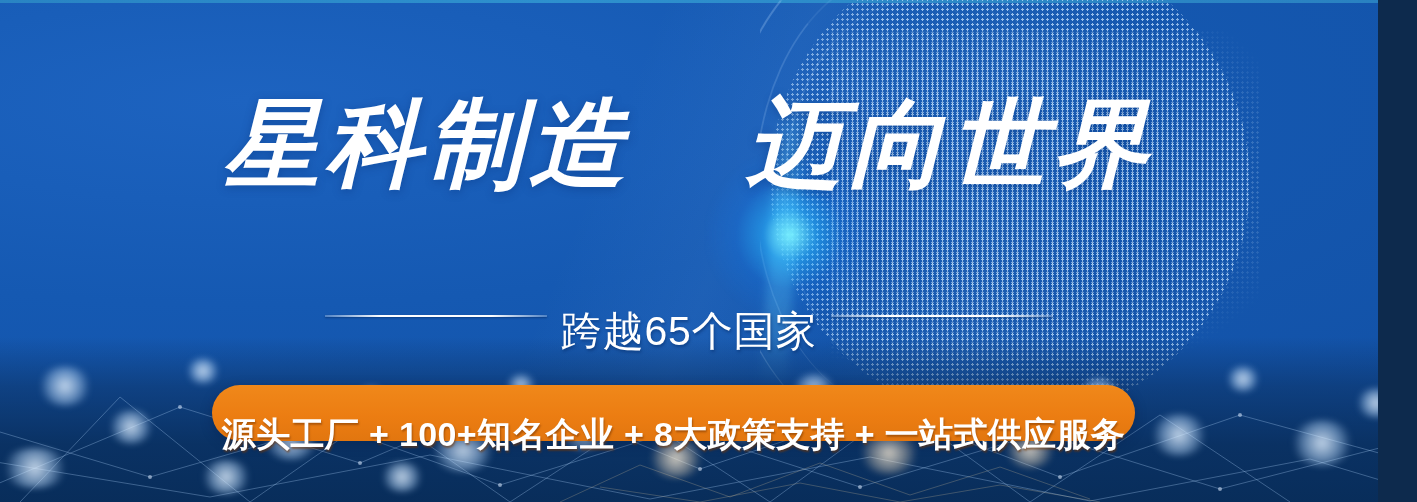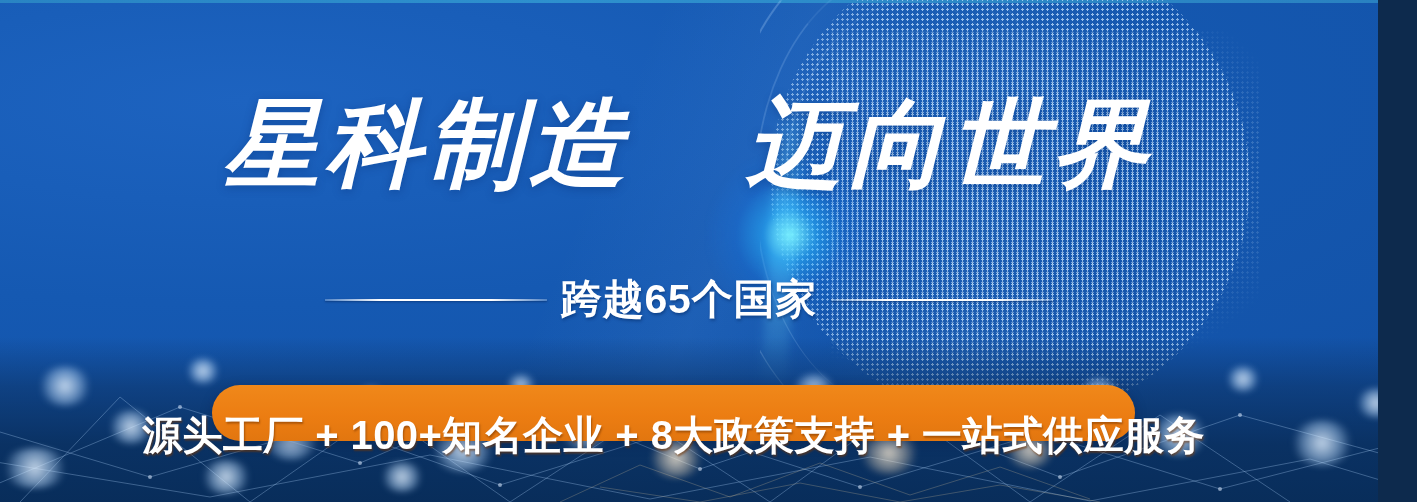--- a/index.html
+++ b/index.html
@@ -125,38 +125,39 @@
     gap:14px;
   }
   .rule{
     width:222px; height:2px;
     background:linear-gradient(90deg, rgba(255,255,255,.25), #ffffff 25%, #ffffff 75%, rgba(255,255,255,.25));
     box-shadow:0 1px 2px rgba(0,30,80,.45);
   }
   .subtitle{
     color:#ffffff;
     font-size:41px;
-    font-weight:700;
+    font-weight:400;
     letter-spacing:.02em;
     white-space:nowrap;
     text-shadow:1px 2px 3px rgba(0,35,90,.45);
+    margin-top:32px;
   }
 
   .pill{
     position:absolute;
     left:212px; top:385px;
     width:923px; height:56px;
     border-radius:28px;
     background:linear-gradient(180deg,#f0881a 0%, #ec7d12 55%, #e2760f 100%);
     box-shadow:0 3px 12px rgba(0,25,70,.35);
     display:flex; align-items:center; justify-content:center;
   }
   .pill-text{
     color:#ffffff;
-    font-size:40px;
+    font-size:34px;
     font-weight:700;
     letter-spacing:.01em;
     white-space:nowrap;
     text-shadow:1px 2px 2px rgba(120,55,0,.55);
     margin-top:44px;
   }
 </style>
 </head>
 <body>
 

